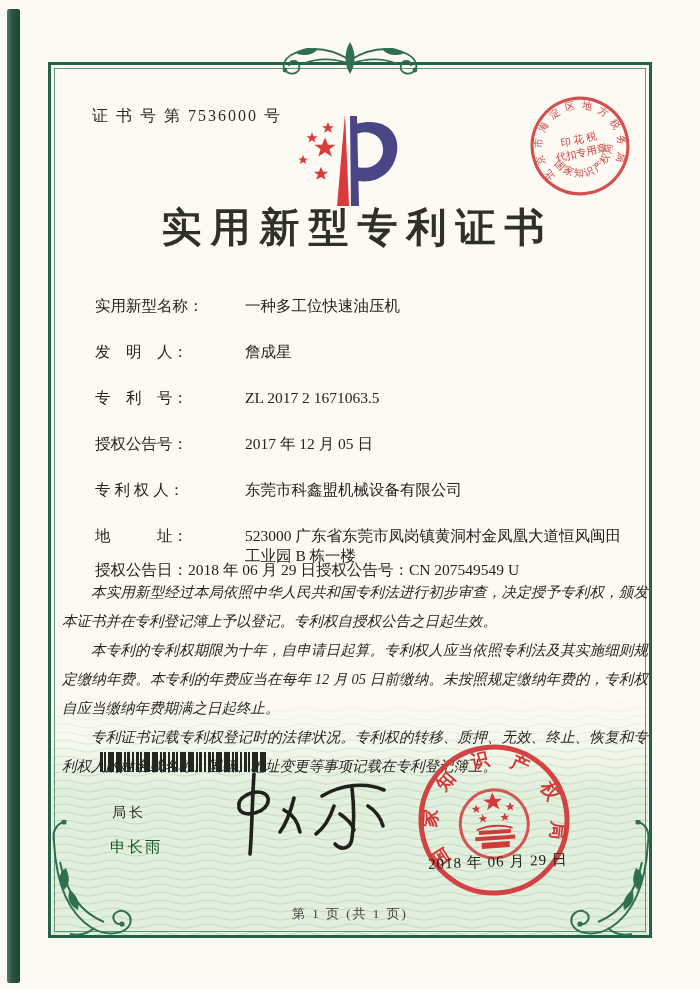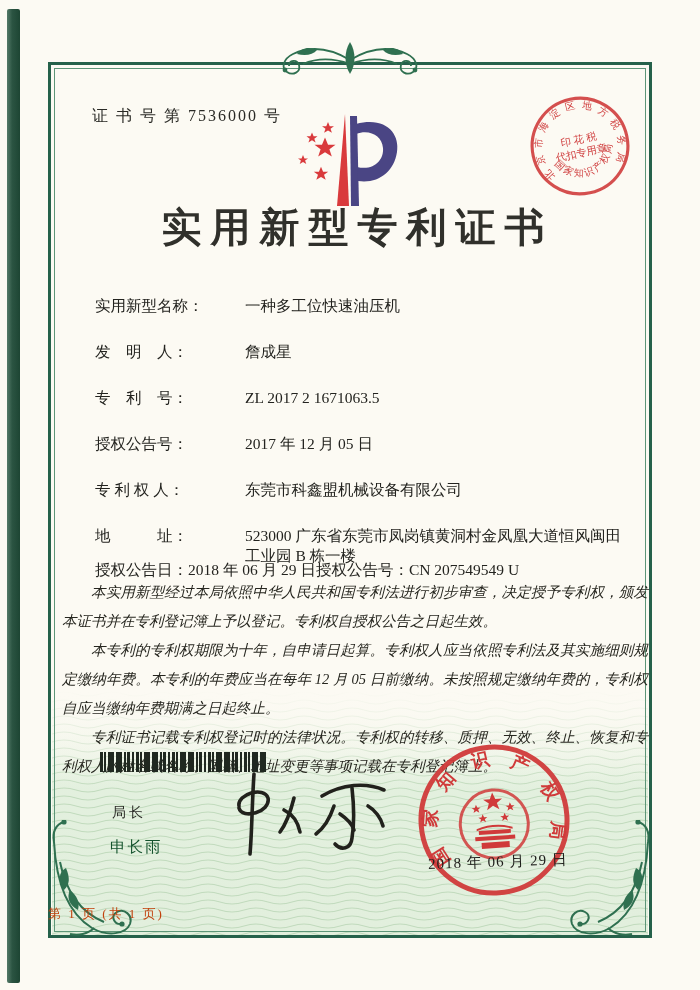--- a/index.html
+++ b/index.html
@@ -45,22 +45,22 @@
                 font-size:14px;letter-spacing:3px;color:#2b2b27;}
   .signer-name{position:absolute;left:110px;top:837px;font-family:"Liberation Sans",sans-serif;
                font-size:15.5px;letter-spacing:2px;color:#14532d;}
   .signature{position:absolute;left:212px;top:762px;}
 
   .stamp-tax{position:absolute;left:528px;top:94px;transform:rotate(-12deg);}
   .office-seal{position:absolute;left:414px;top:740px;transform:rotate(-4deg);}
   .seal-date{position:absolute;left:428px;top:852px;width:170px;font-size:15px;
              letter-spacing:1px;color:#1d1d1a;transform:rotate(-2deg);}
 
-  .footer{position:absolute;left:48px;top:905px;width:604px;text-align:left;
-          font-size:13px;color:#c2410c;letter-spacing:2px;}
+  .footer{position:absolute;left:48px;top:905px;width:604px;text-align:center;
+          font-size:13px;color:#404040;letter-spacing:2px;}
 
   .orn-top{position:absolute;left:255px;top:38px;}
   .orn-bl{position:absolute;left:50px;top:820px;}
   .orn-br{position:absolute;left:540px;top:820px;}
 </style>
 </head>
 <body>
 
 <div class="page">
 

